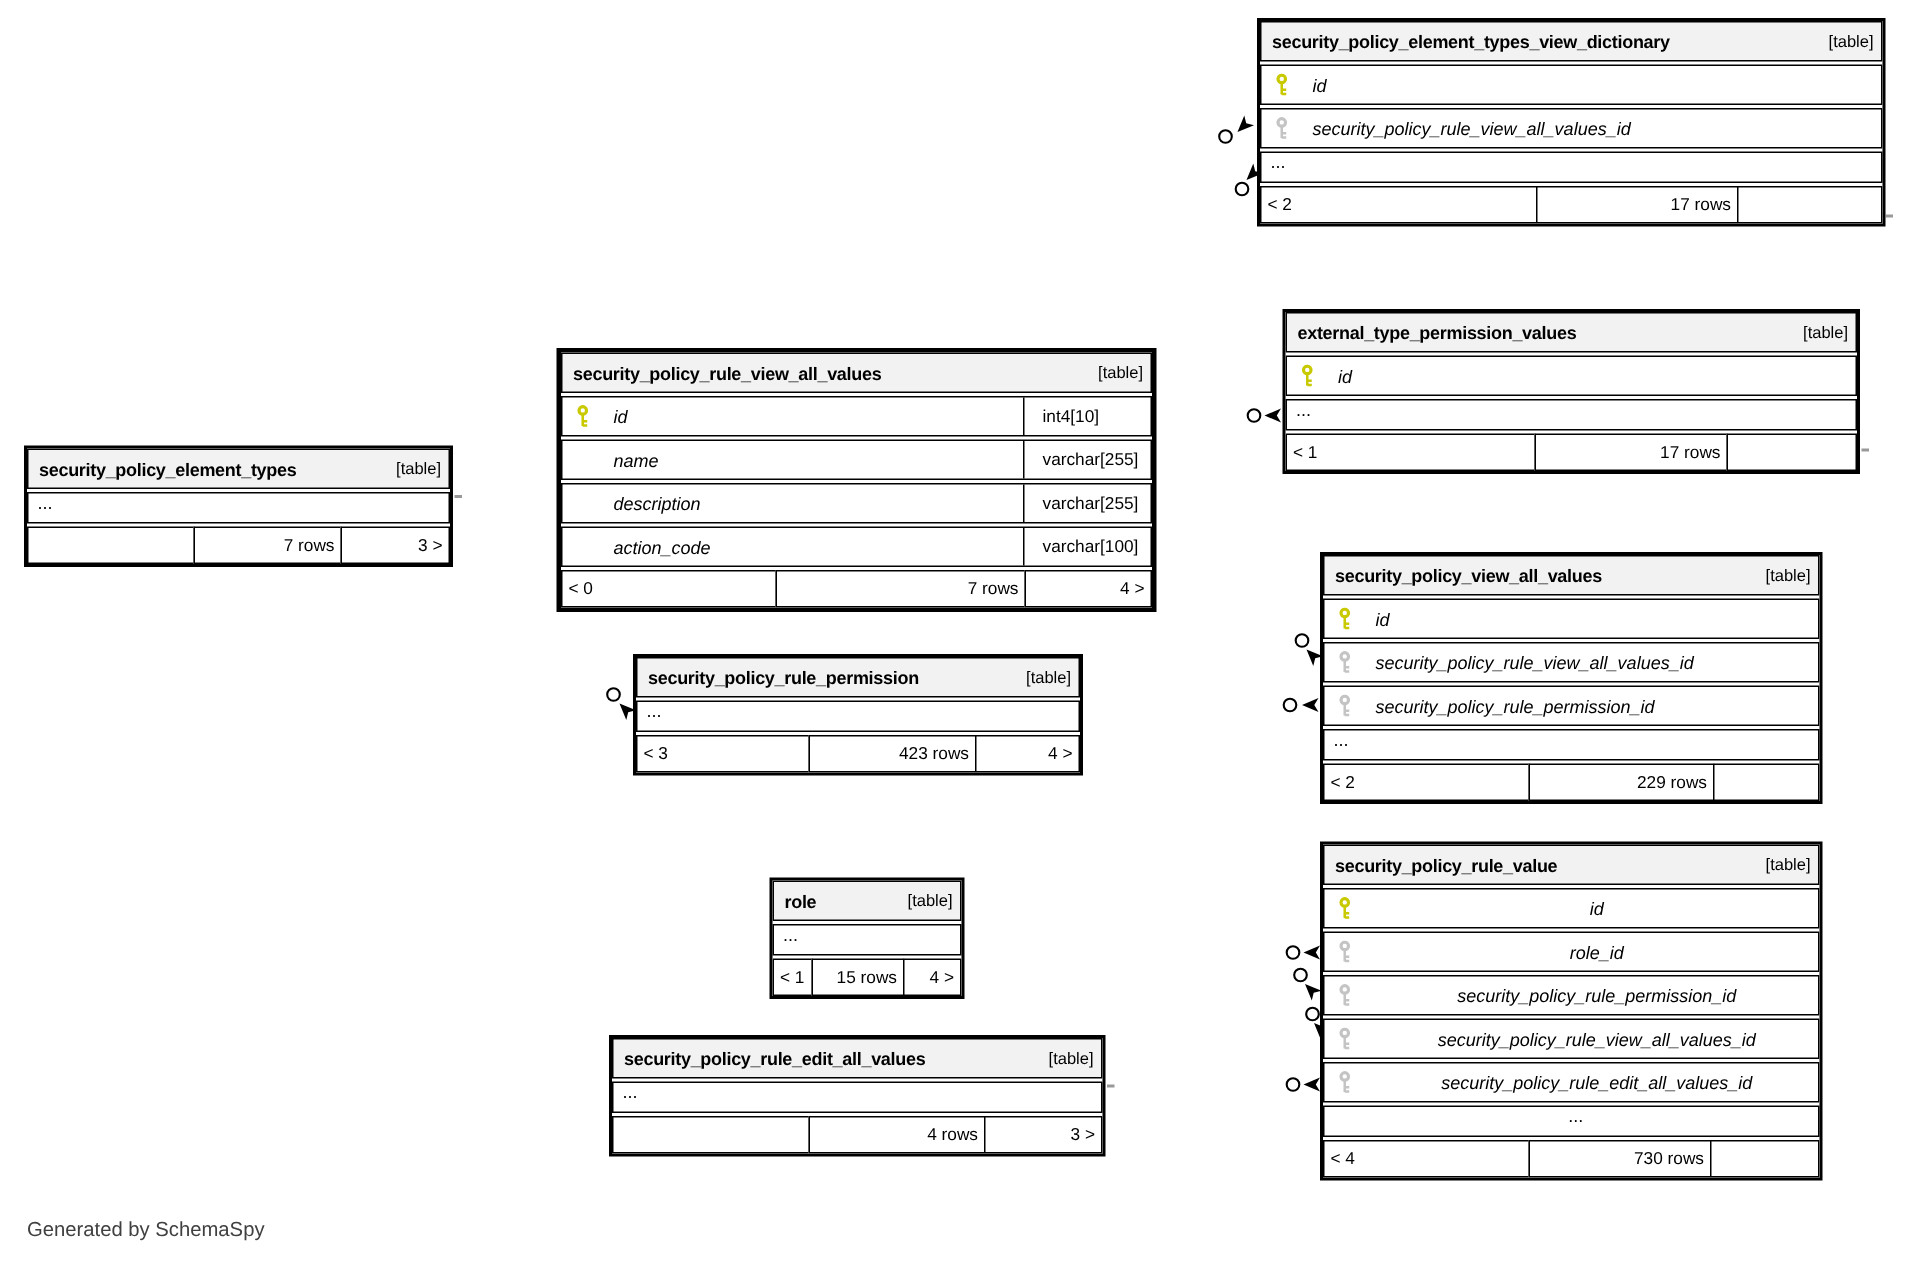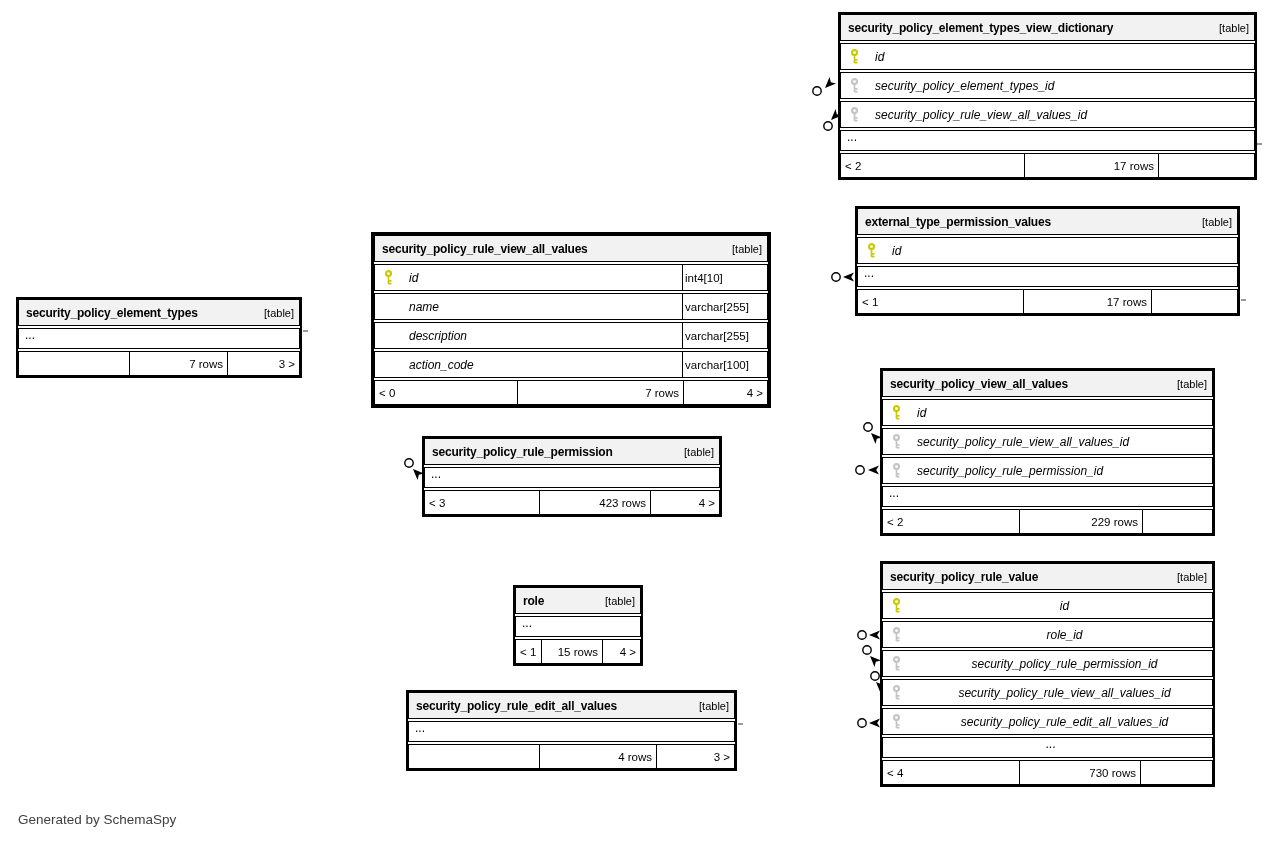--- a/index.html
+++ b/index.html
@@ -13,21 +13,21 @@
   .thead{display:flex;justify-content:space-between;align-items:center;
          background:#f2f2f2;border:1px solid #000;height:27px;
          padding:0 5px 0 7px;box-sizing:border-box;cursor:pointer;}
   .tname{font-size:12px;font-weight:bold;letter-spacing:-0.2px;white-space:nowrap;}
   .ttag{font-size:11px;white-space:nowrap;margin-left:6px;}
   .trow{display:flex;align-items:center;border:1px solid #000;height:27px;
         box-sizing:border-box;background:#fff;}
   .keyicon{width:11px;height:15px;margin-left:8px;flex:0 0 11px;}
   .cname{margin-left:15px;font-size:12px;white-space:nowrap;flex:1;font-style:italic;}
   .ctype{align-self:stretch;border-left:1px solid #000;display:flex;
-         align-items:center;padding-left:2px;font-size:11.5px;
+         align-items:center;padding-left:12px;font-size:11.5px;
          box-sizing:border-box;white-space:nowrap;}
   .ell{border:1px solid #000;height:21px;font-size:12px;line-height:13px;
        padding-left:6px;box-sizing:border-box;}
   .tfoot{display:flex;}
   .fcell{border:1px solid #000;height:25px;box-sizing:border-box;
          font-size:11.5px;display:flex;align-items:center;background:#fff;}
   .fcell + .fcell{margin-left:-1px;}
   .fcell.l{justify-content:flex-start;padding-left:4px;}
   .fcell.c{justify-content:flex-end;padding-right:4px;}
   .fcell.r{justify-content:flex-end;padding-right:4px;flex:1;}
@@ -95,27 +95,20 @@
             <circle cx="5.5" cy="3.6" r="2.5" fill="none" stroke="#c9c900" stroke-width="2.1"></circle>
             <path d="M5.5 6.2 V14 M5.5 10.8 h3 M5.5 13.6 h3" fill="none" stroke="#c9c900" stroke-width="1.7"></path>
           </svg>
           <span class="cname">id</span>
         </div>
         <div class="trow">
           <svg class="keyicon" viewBox="0 0 11 15">
             <circle cx="5.5" cy="3.6" r="2.5" fill="none" stroke="#c4c4c4" stroke-width="2.1"></circle>
             <path d="M5.5 6.2 V14 M5.5 10.8 h3 M5.5 13.6 h3" fill="none" stroke="#c4c4c4" stroke-width="1.7"></path>
           </svg>
-          <span class="cname">security_policy_element_types_id</span>
-        </div>
-        <div class="trow">
-          <svg class="keyicon" viewBox="0 0 11 15">
-            <circle cx="5.5" cy="3.6" r="2.5" fill="none" stroke="#c4c4c4" stroke-width="2.1"></circle>
-            <path d="M5.5 6.2 V14 M5.5 10.8 h3 M5.5 13.6 h3" fill="none" stroke="#c4c4c4" stroke-width="1.7"></path>
-          </svg>
           <span class="cname">security_policy_rule_view_all_values_id</span>
         </div>
         <div class="ell">...</div>
         <div class="tfoot">
           <span class="fcell l" style="width:185px">&lt; 2</span>
           <span class="fcell c" style="width:135px">17 rows</span>
           <span class="fcell r"></span>
         </div>
       </div>
       <div class="tbl" style="left: 855px; top: 206px; width: 385px;">

